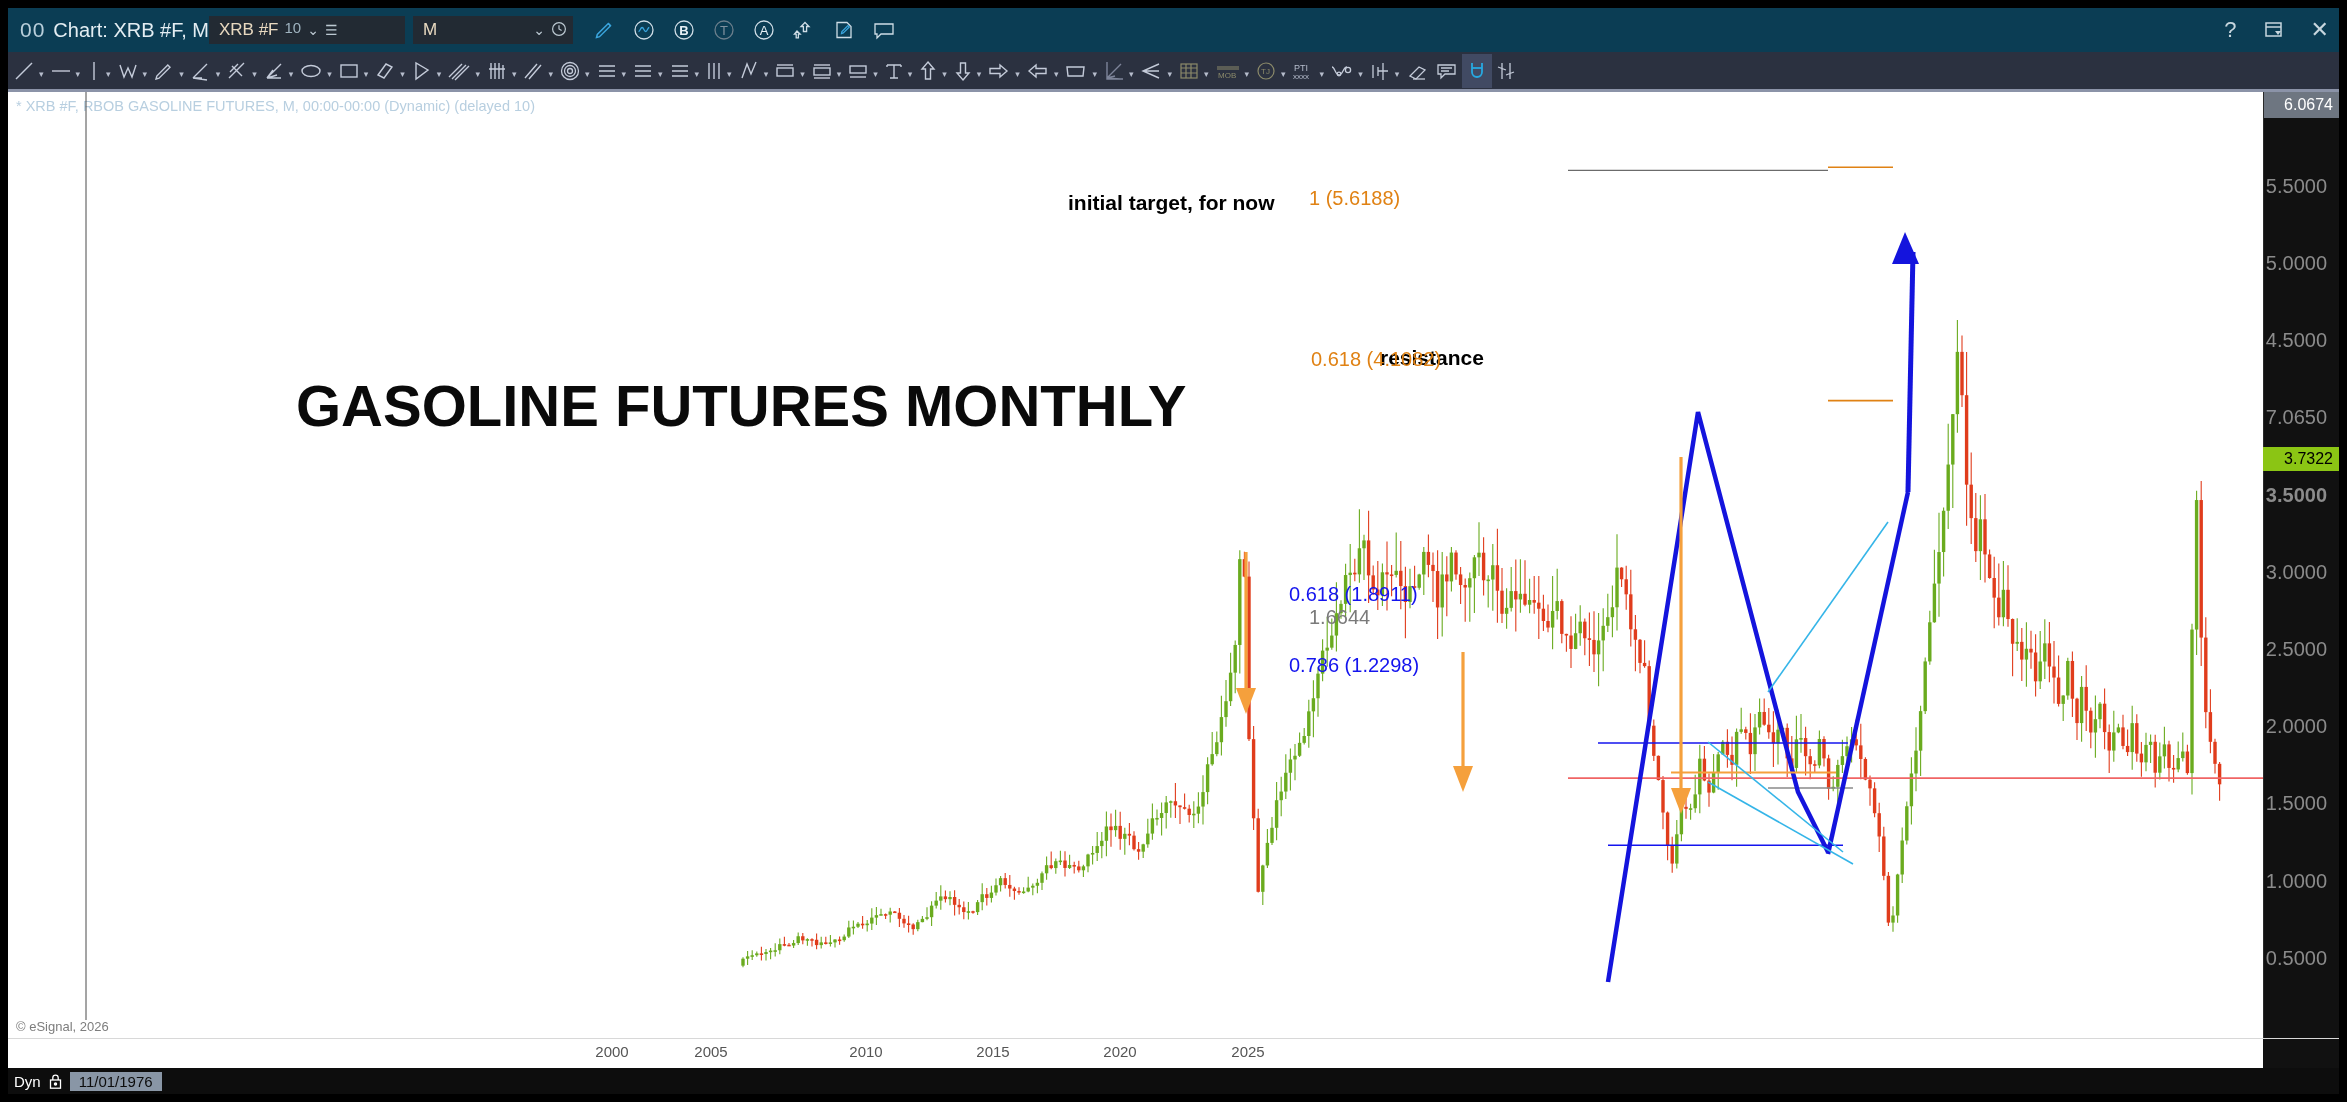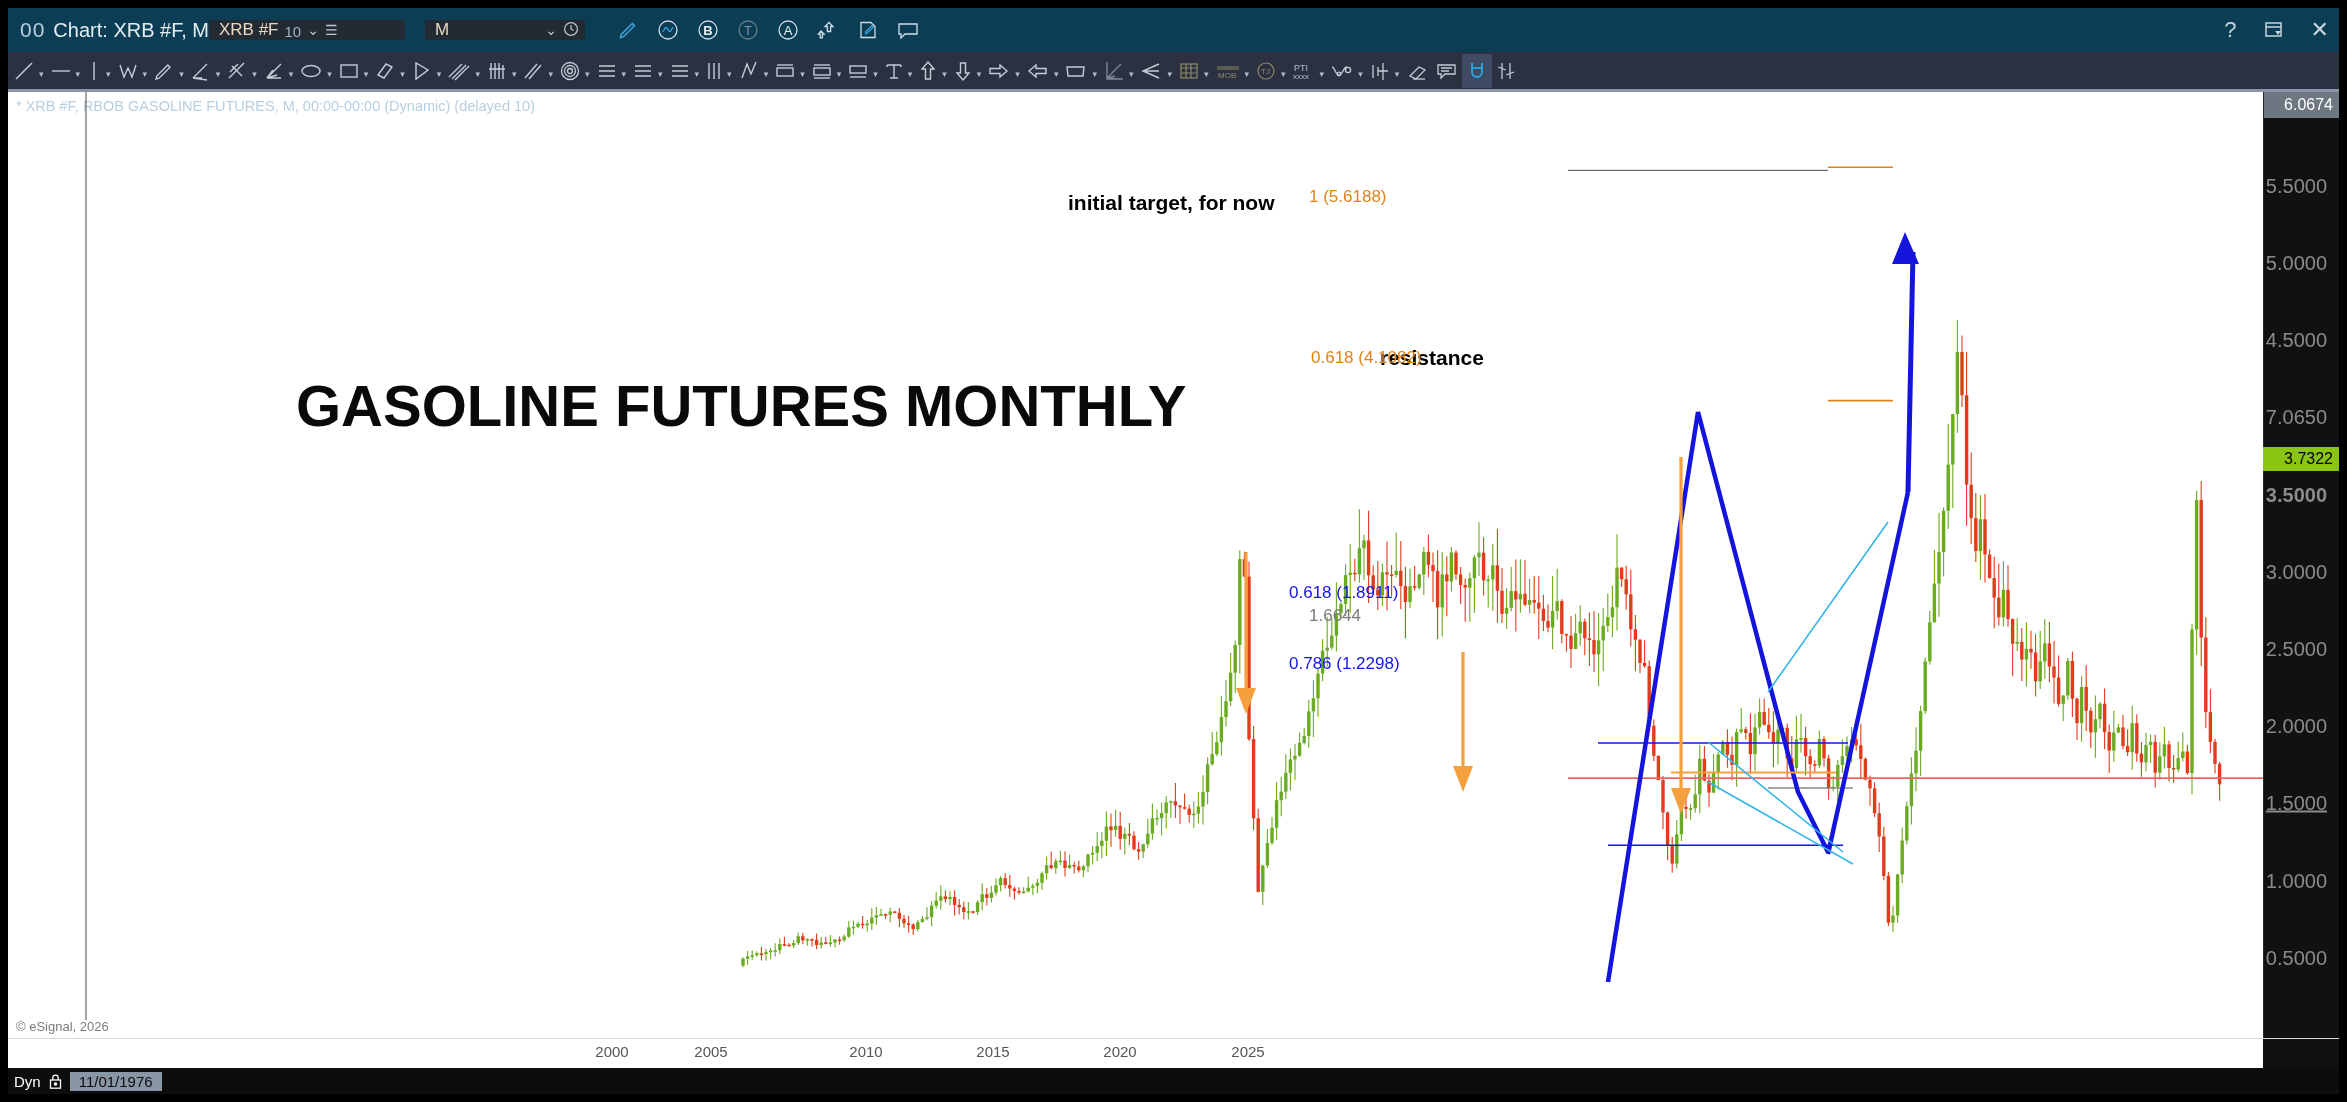--- a/index.html
+++ b/index.html
@@ -21,22 +21,22 @@
     height: 44px; min-height: 44px;
     background: #0b3d54;
     display: flex; align-items: center;
     padding: 0 6px 0 10px;
     gap: 0px;
     position: relative;
   }
   .tb-dots { color: #b9cfdb; font-size: 21px; letter-spacing: 1px; padding: 0 8px 0 2px; font-family:"Liberation Sans",sans-serif;}
   .tb-title { color: #e3edf2; font-size: 20px; white-space: nowrap; }
   .tb-field {
-    background: #222a33; height: 20px; display: flex; align-items: center;
-    padding: 0 6px 0 10px; gap: 6px; margin-right: 20px;
+    background: #222a33; height: 28px; display: flex; align-items: center;
+    padding: 0 6px 0 10px; gap: 6px; margin-right: 8px;
   }
   .tb-field .val { color: #e8d9c0; font-size: 17px; white-space: nowrap; }
   .tb-field .sup { color: #9fb3bf; font-size: 15px; align-self: flex-start; margin-top: 3px; }
   .tb-field .chev, .tb-field .ham, .tb-field .clock { color: #bcc9d2; font-size: 14px; }
   .tb-sym { width: 196px; }
   .tb-int { width: 160px; justify-content: space-between; }
   .tb-icons { display: flex; align-items: center; gap: 14px; margin-left: 10px; }
   .tb-ico { width: 26px; height: 26px; display: flex; align-items: center; justify-content: center; }
   .tb-ico svg { display:block; }
   .tb-right { position: absolute; right: 10px; top: 0; height: 44px; display: flex; align-items: center; gap: 26px; }
@@ -82,21 +82,21 @@
   .chartlabel {
     position: absolute; left: 8px; top: 6px; color: #b8cfe0; font-size: 14.5px;
     white-space: nowrap;
   }
   .bigtitle {
     position: absolute; left: 288px; top: 280px;
     font-size: 58px; font-weight: bold; color: #0a0a0a; letter-spacing: 0px;
     white-space: nowrap;
   }
   .annot { position: absolute; font-weight: bold; color: #000; white-space: nowrap; }
-  .fiblabel { position: absolute; font-size: 17px; white-space: nowrap; text-align: center; }
+  .fiblabel { position: absolute; font-size: 20px; white-space: nowrap; text-align: center; }
   .fiborange { color: #e08214; }
   .fibblue { color: #1414ee; }
   .fibgrey { color: #7a7a7a; }
   .copyright { position: absolute; left: 8px; bottom: 4px; color: #7d7d7d; font-size: 13px; }
 
   
   .timeaxis {
     height: 30px; min-height: 30px; background: #ffffff; position: relative;
     border-top: 1px solid #d8d8d8;
   }
@@ -1809,21 +1809,21 @@
       <div class="ptop">6.0674</div>
       <div id="pticks">
           <div class="ptick" style="top: 93.6405px;">5.5000</div>
           <div class="ptick" style="top: 170.87px;">5.0000</div>
           <div class="ptick" style="top: 248.1px;">4.5000</div>
           <div class="ptick" style="top: 325.33px;">7.0650</div>
           <div class="ptick" style="top: 402.56px; font-weight: bold;">3.5000</div>
           <div class="ptick" style="top: 479.79px;">3.0000</div>
           <div class="ptick" style="top: 557.02px;">2.5000</div>
           <div class="ptick" style="top: 634.25px;">2.0000</div>
-          <div class="ptick" style="top: 711.479px; text-decoration: underline;">1.5000</div>
+          <div class="ptick" style="top: 711.479px;">1.5000</div>
           <div class="ptick" style="top: 788.709px;">1.0000</div>
           <div class="ptick" style="top: 865.939px;">0.5000</div>
         </div>
       <div class="plast" id="plast" style="top: 366.694px;">3.7322</div>
     </div>
   </div>
 
   <div class="timeaxis">
     <div id="tticks">
         <div class="ttick" style="left: 604px;">2000</div>

